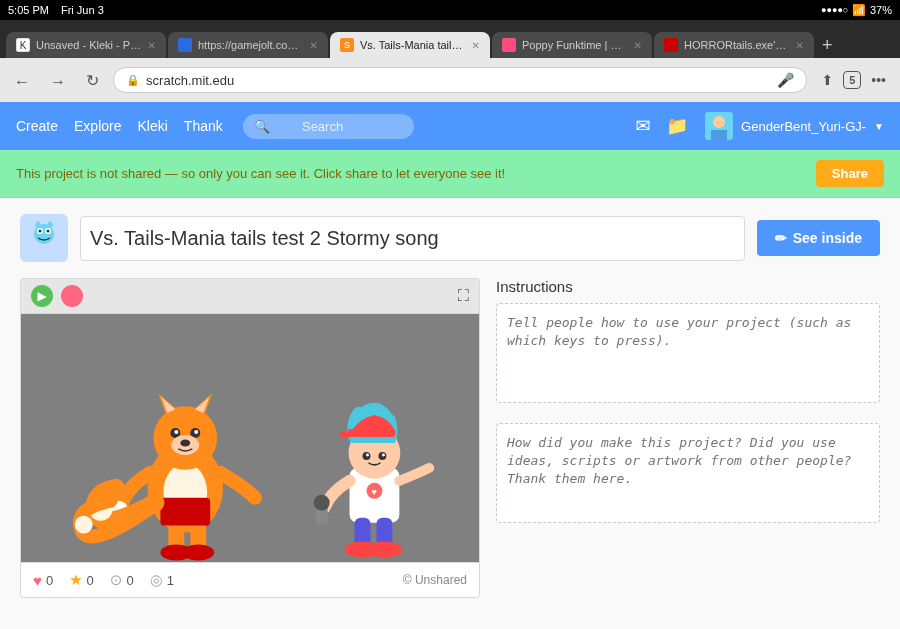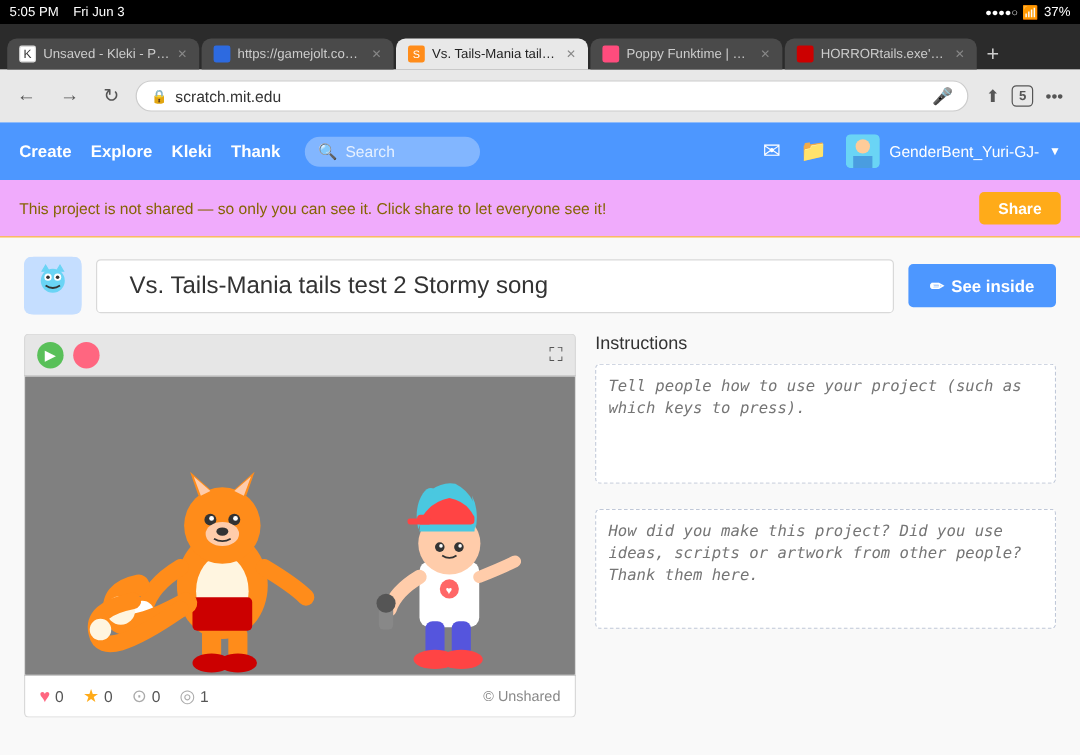--- a/index.html
+++ b/index.html
@@ -118,40 +118,41 @@
       padding: 4px 8px;
       font-size: 18px;
       font-weight: bold;
       color: #fff;
       font-style: italic;
     }
     .scratch-nav { display: flex; align-items: center; gap: 16px; }
     .scratch-nav-item {
       color: #fff;
       font-size: 14px;
-      font-weight: 700;
+      font-weight: 400;
       cursor: pointer;
       text-decoration: none;
     }
     .scratch-search {
       display: flex;
       align-items: center;
       background: rgba(255,255,255,0.3);
       border-radius: 20px;
       padding: 5px 12px;
       gap: 6px;
       min-width: 140px;
     }
     .scratch-search input {
       background: none;
       border: none;
       outline: none;
       color: #4c1d95;
       font-size: 13px;
       width: 100px;
+      margin-left: 25px;
     }
     .scratch-search input::placeholder { color: rgba(255,255,255,0.8); }
     .scratch-header-right { margin-left: auto; display: flex; align-items: center; gap: 16px; }
     .header-icon-btn { background: none; border: none; cursor: pointer; color: #fff; font-size: 18px; }
     .user-menu {
       display: flex;
       align-items: center;
       gap: 8px;
       cursor: pointer;
       color: #fff;
@@ -167,21 +168,21 @@
       justify-content: center;
       font-size: 12px;
       color: #fff;
       overflow: hidden;
     }
     .user-name { font-size: 13px; color: #fff; }
     .chevron-down { font-size: 10px; }
 
     
     .warning-banner {
-      background: #f0abfc;
+      background: #86efac;
       border-bottom: 1px solid #ffc107;
       padding: 10px 16px;
       display: flex;
       align-items: center;
       justify-content: space-between;
       font-size: 13px;
       color: #856404;
     }
     .share-btn {
       background: #ffab19;
@@ -215,21 +216,21 @@
       display: flex;
       align-items: center;
       justify-content: center;
       font-size: 24px;
     }
     .project-title-box {
       flex: 1;
       background: #fff;
       border: 1px solid #d9d9d9;
       border-radius: 4px;
-      padding: 10px 27px;
+      padding: 10px 9px;
     }
     .project-title { font-size: 20px; color: #333; font-weight: 500; }
     .see-inside-btn {
       background: #4d97ff;
       color: #fff;
       border: none;
       border-radius: 4px;
       padding: 10px 18px;
       font-size: 14px;
       font-weight: bold;

